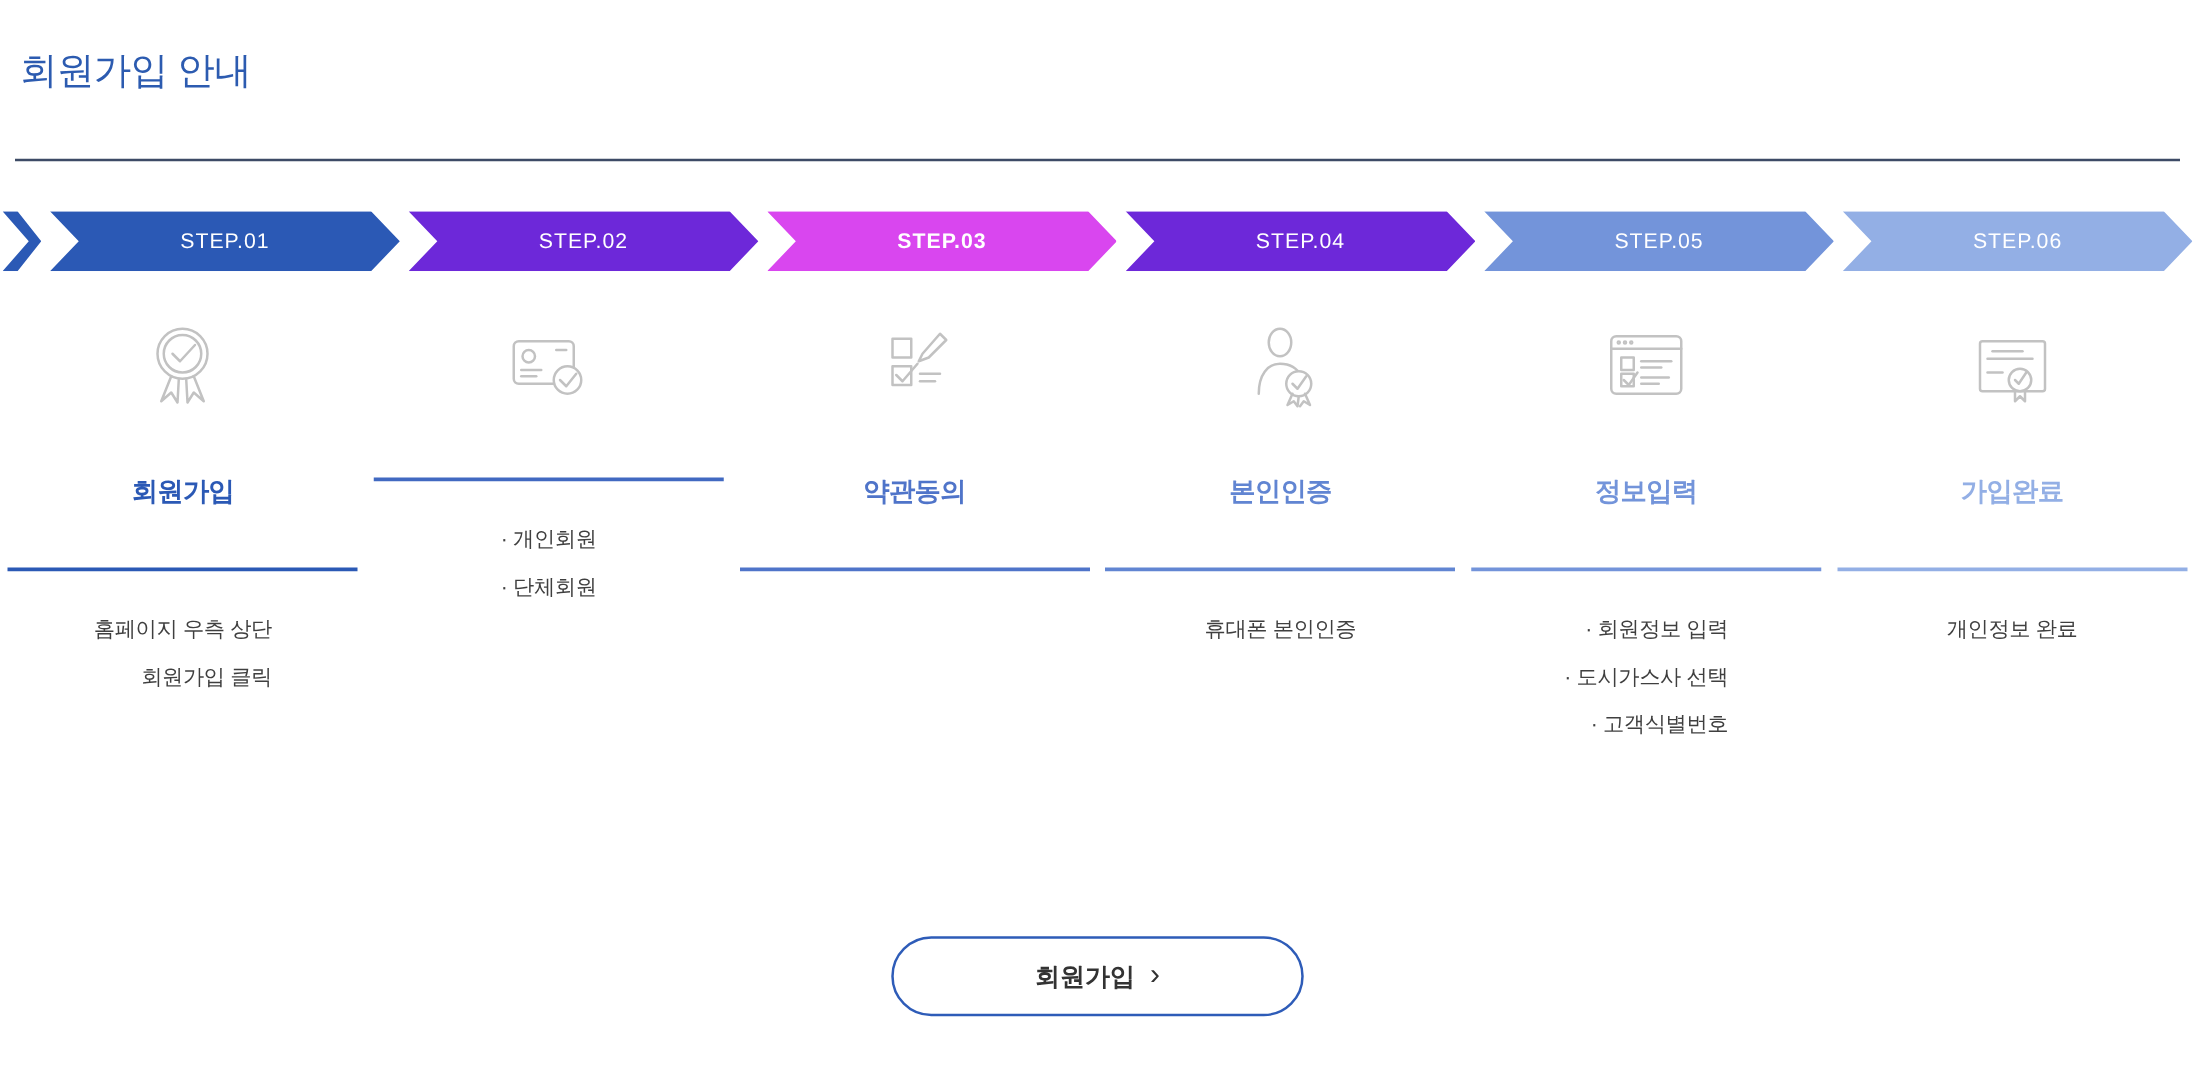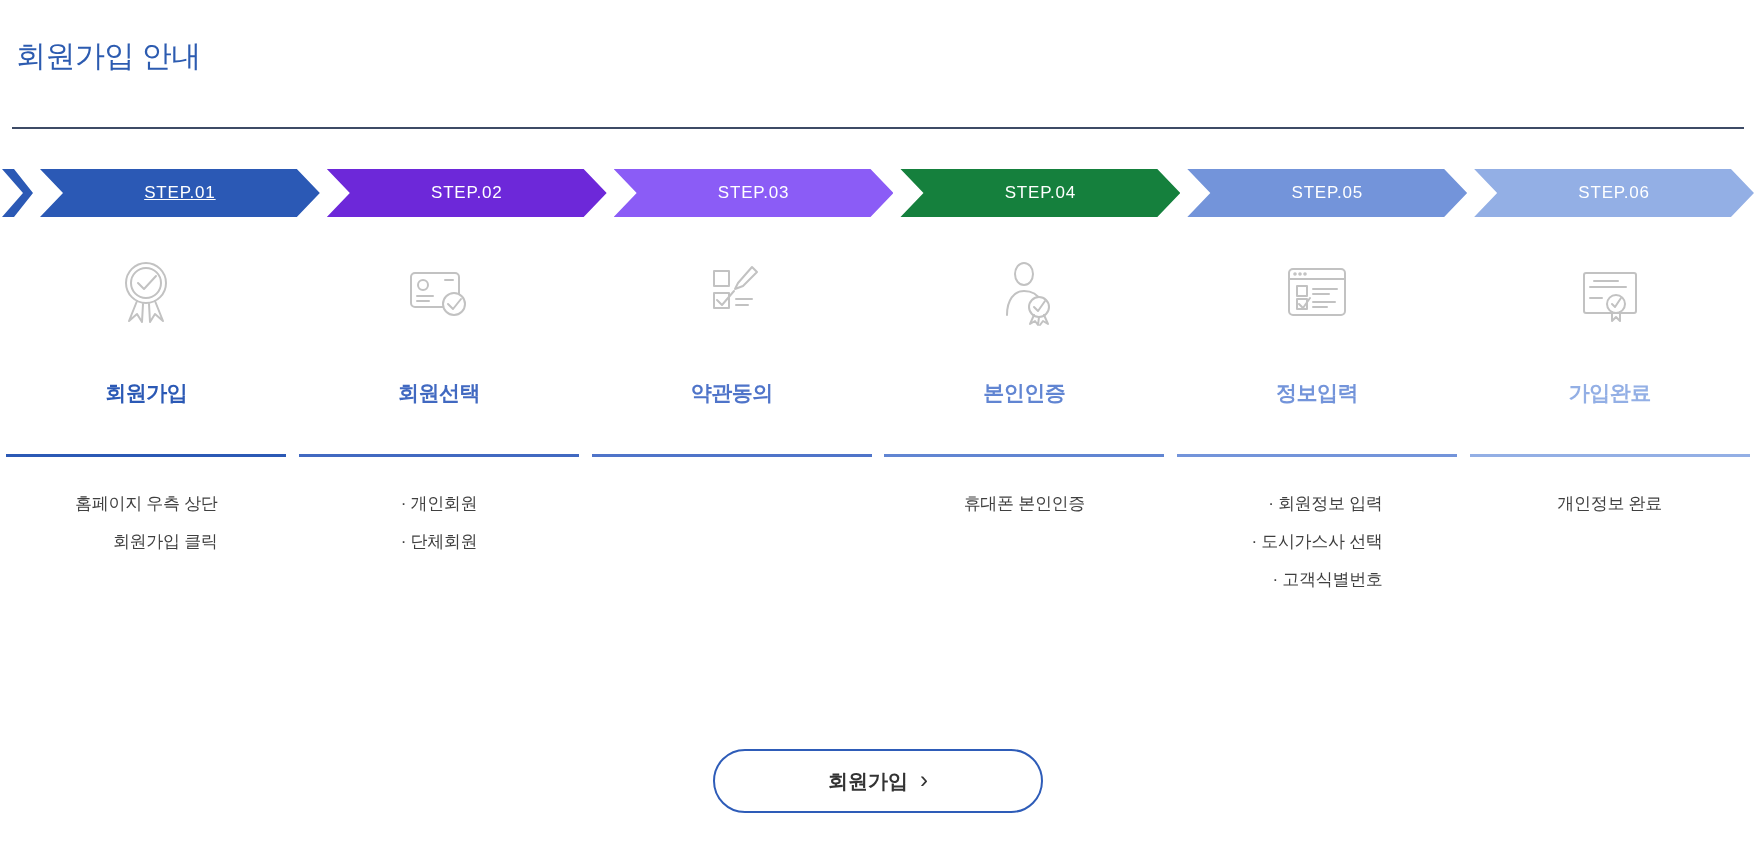--- a/index.html
+++ b/index.html
@@ -37,24 +37,24 @@
   .signup-btn .arrow { font-size:24px; font-weight:400; line-height:1; margin-top:-2px; }
 </style>
 </head>
 <body>
 
 <h1 class="page-title">회원가입 안내</h1>
 <div class="divider"></div>
 
 <div class="steps-row">
   <div class="chev-frag" style="background-color: rgb(43, 89, 181);"></div>
-  <div class="chev" style="background-color: rgb(43, 89, 181); text-decoration: underline;">STEP.01</div>
+  <div class="chev" style="background-color: rgb(43, 89, 181);">STEP.01</div>
   <div class="chev" style="background-color: #6d28d9;">STEP.02</div>
-  <div class="chev" style="background-color: #8b5cf6;">STEP.03</div>
-  <div class="chev" style="background-color: #15803d;">STEP.04</div>
+  <div class="chev" style="background-color: #d946ef; font-weight: bold;">STEP.03</div>
+  <div class="chev" style="background-color: #6d28d9;">STEP.04</div>
   <div class="chev" style="background-color: rgb(115, 148, 218);">STEP.05</div>
   <div class="chev" style="background-color: rgb(147, 175, 229);">STEP.06</div>
 </div>
 
 <div class="cols">
 
   <div class="col">
     <div class="icon-box">
       <svg width="80" height="80" viewBox="0 0 80 80">
         <circle cx="40" cy="30" r="20"></circle>
@@ -79,21 +79,20 @@
       <svg width="80" height="80" viewBox="0 0 80 80">
         <rect x="12" y="20" width="48" height="34" rx="4"></rect>
         <circle cx="24" cy="32" r="5"></circle>
         <line x1="46" y1="27" x2="54" y2="27"></line>
         <line x1="18" y1="43" x2="34" y2="43"></line>
         <line x1="18" y1="48" x2="30" y2="48"></line>
         <circle cx="55" cy="51" r="11" fill="#ffffff"></circle>
         <polyline points="49,51 54,56 62,46"></polyline>
       </svg>
     </div>
-    <div class="step-title" style="color: rgb(65, 105, 193);">회원선택</div>
     <div class="underline" style="background-color: rgb(65, 105, 193);"></div>
     <div class="desc">
       <div class="desc-inner">
         <div>· 개인회원</div>
         <div>· 단체회원</div>
       </div>
     </div>
   </div>
 
   <div class="col">

